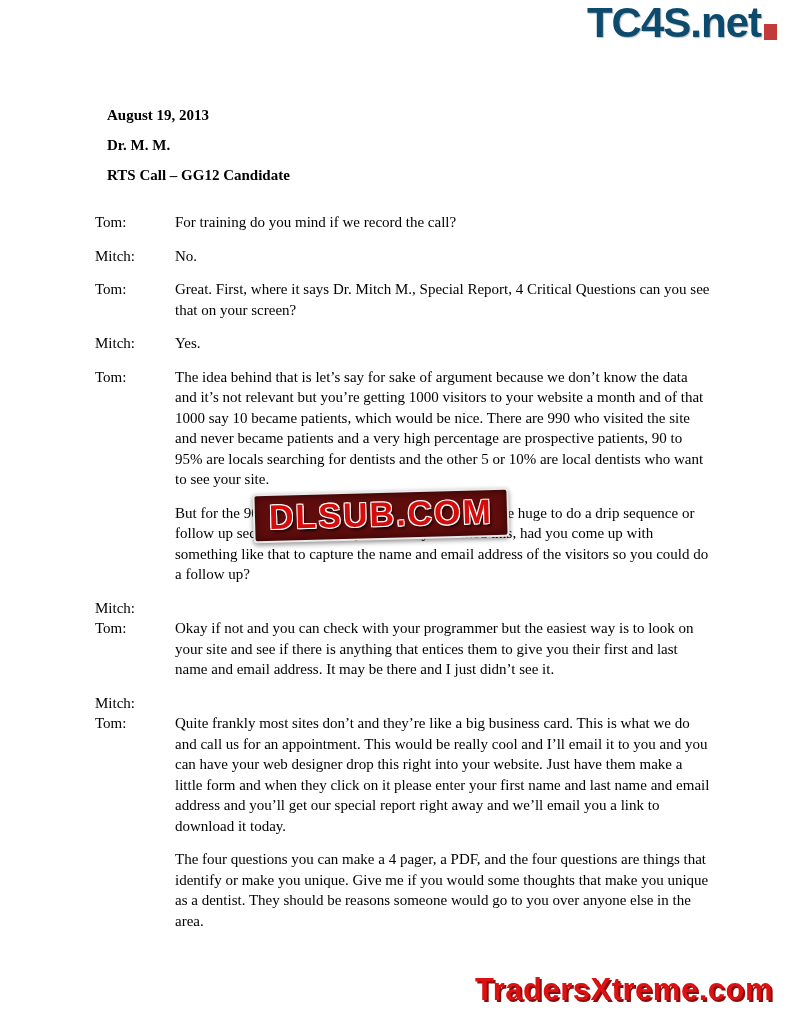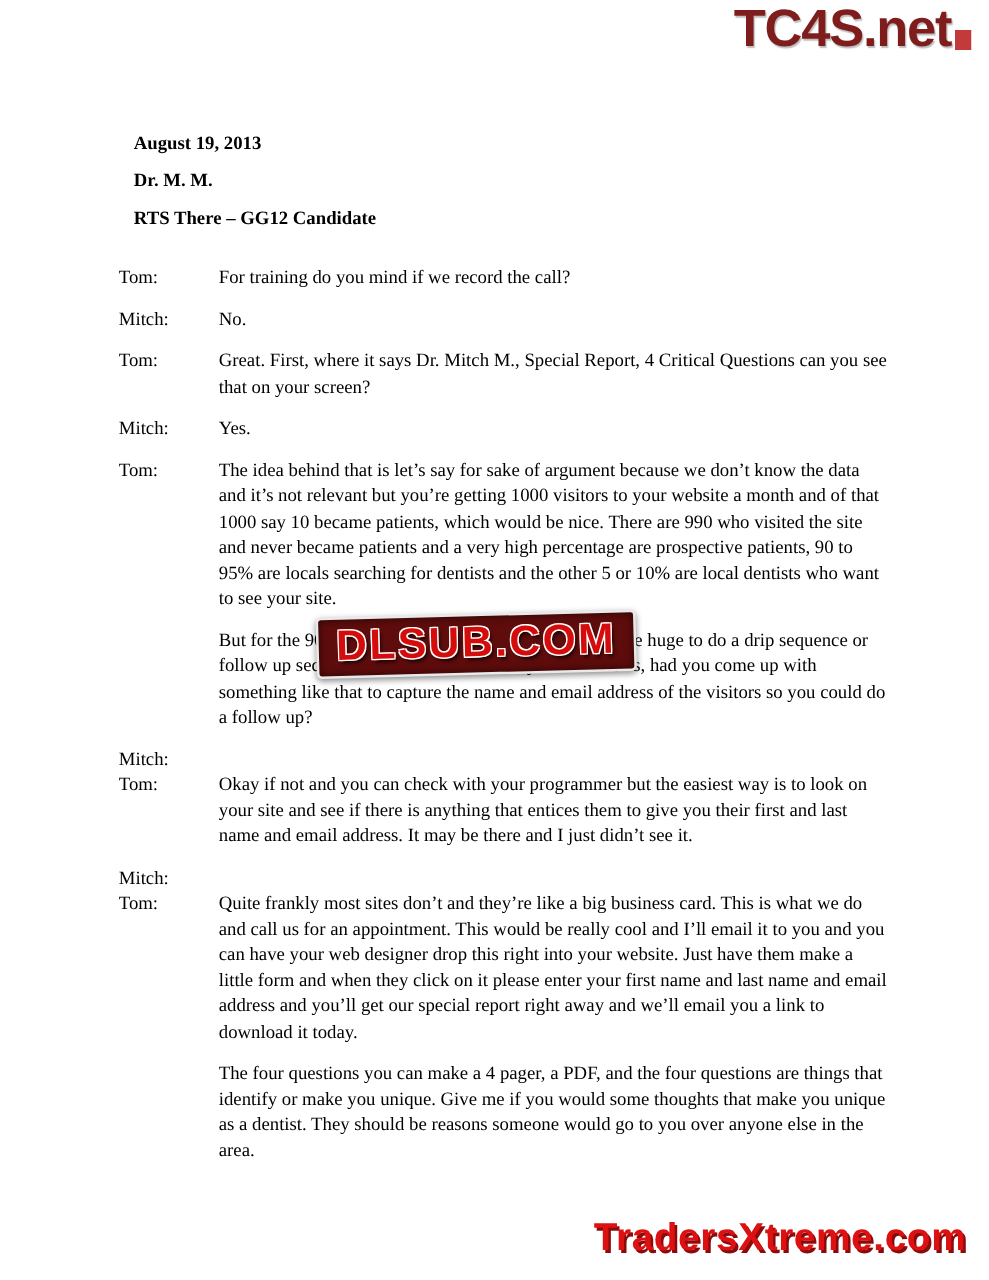--- a/index.html
+++ b/index.html
@@ -16,21 +16,21 @@
 
   
   .tc4s {
     position: absolute;
     top: 2px;
     right: 14px;
     font-family: "Liberation Sans", sans-serif;
     font-weight: bold;
     font-size: 42px;
     letter-spacing: -1px;
-    color: #7f1d1d;
+    color: #0c4a6e;
     text-shadow: 1px 1px 1px #bdbdbd;
     display: flex;
     align-items: flex-end;
     gap: 3px;
     line-height: 1;
   }
   .tc4s .red-box {
     display: inline-block;
     width: 13px;
     height: 16px;
@@ -113,21 +113,21 @@
 
   <div class="tc4s">
     <span>TC4S.net</span>
     <span class="red-box"></span>
   </div>
 
   <div class="content">
     <div class="doc-header">
       <p>August 19, 2013</p>
       <p>Dr. M. M.</p>
-      <p>RTS There – GG12 Candidate</p>
+      <p>RTS Call – GG12 Candidate</p>
     </div>
     <div class="dialogue">
         <div class="dialogue-row">
           <div class="speaker">Tom:</div>
           <div class="speech">
             <p>For training do you mind if we record the call?</p>
           </div>
         </div>
         <div class="dialogue-row">
           <div class="speaker">Mitch:</div>

